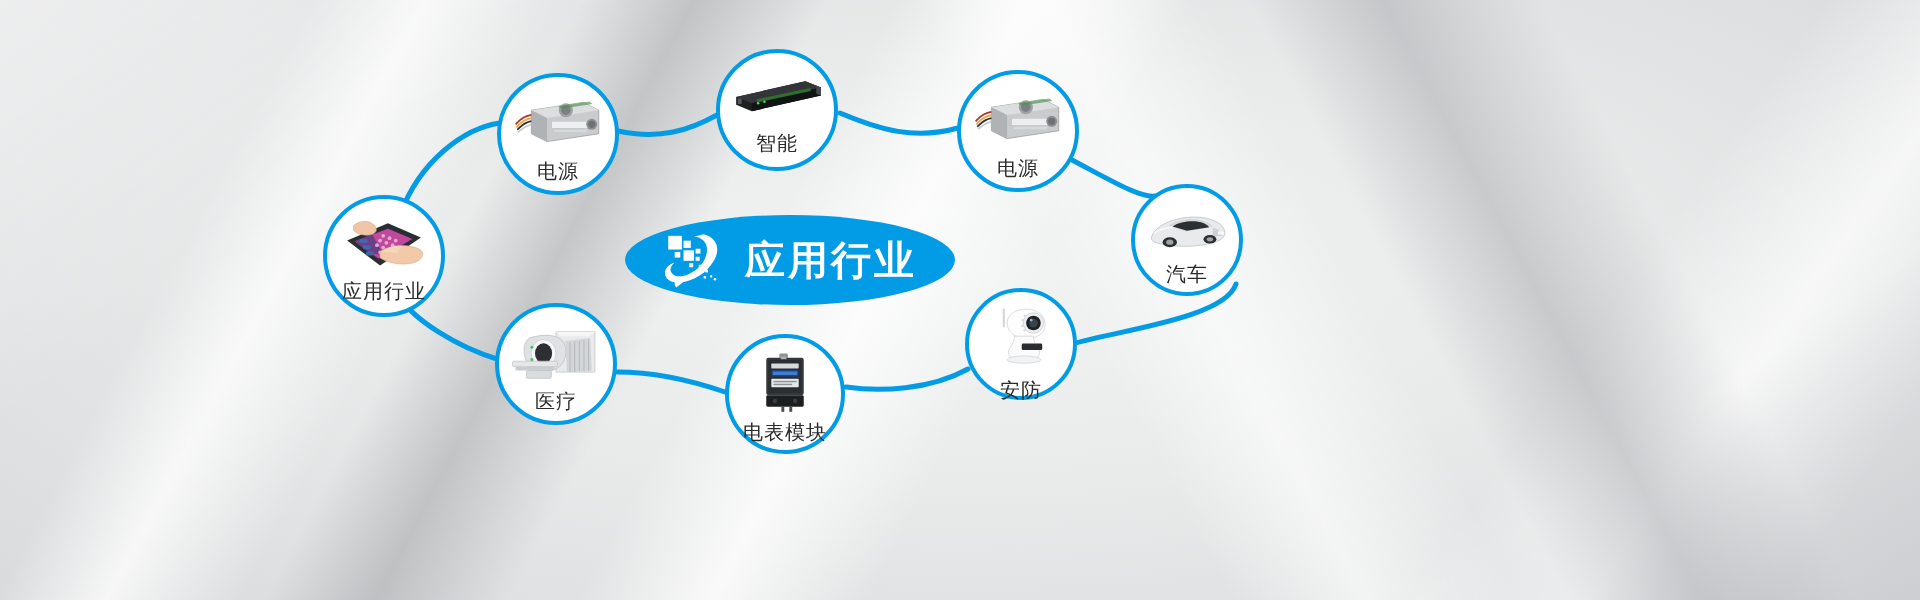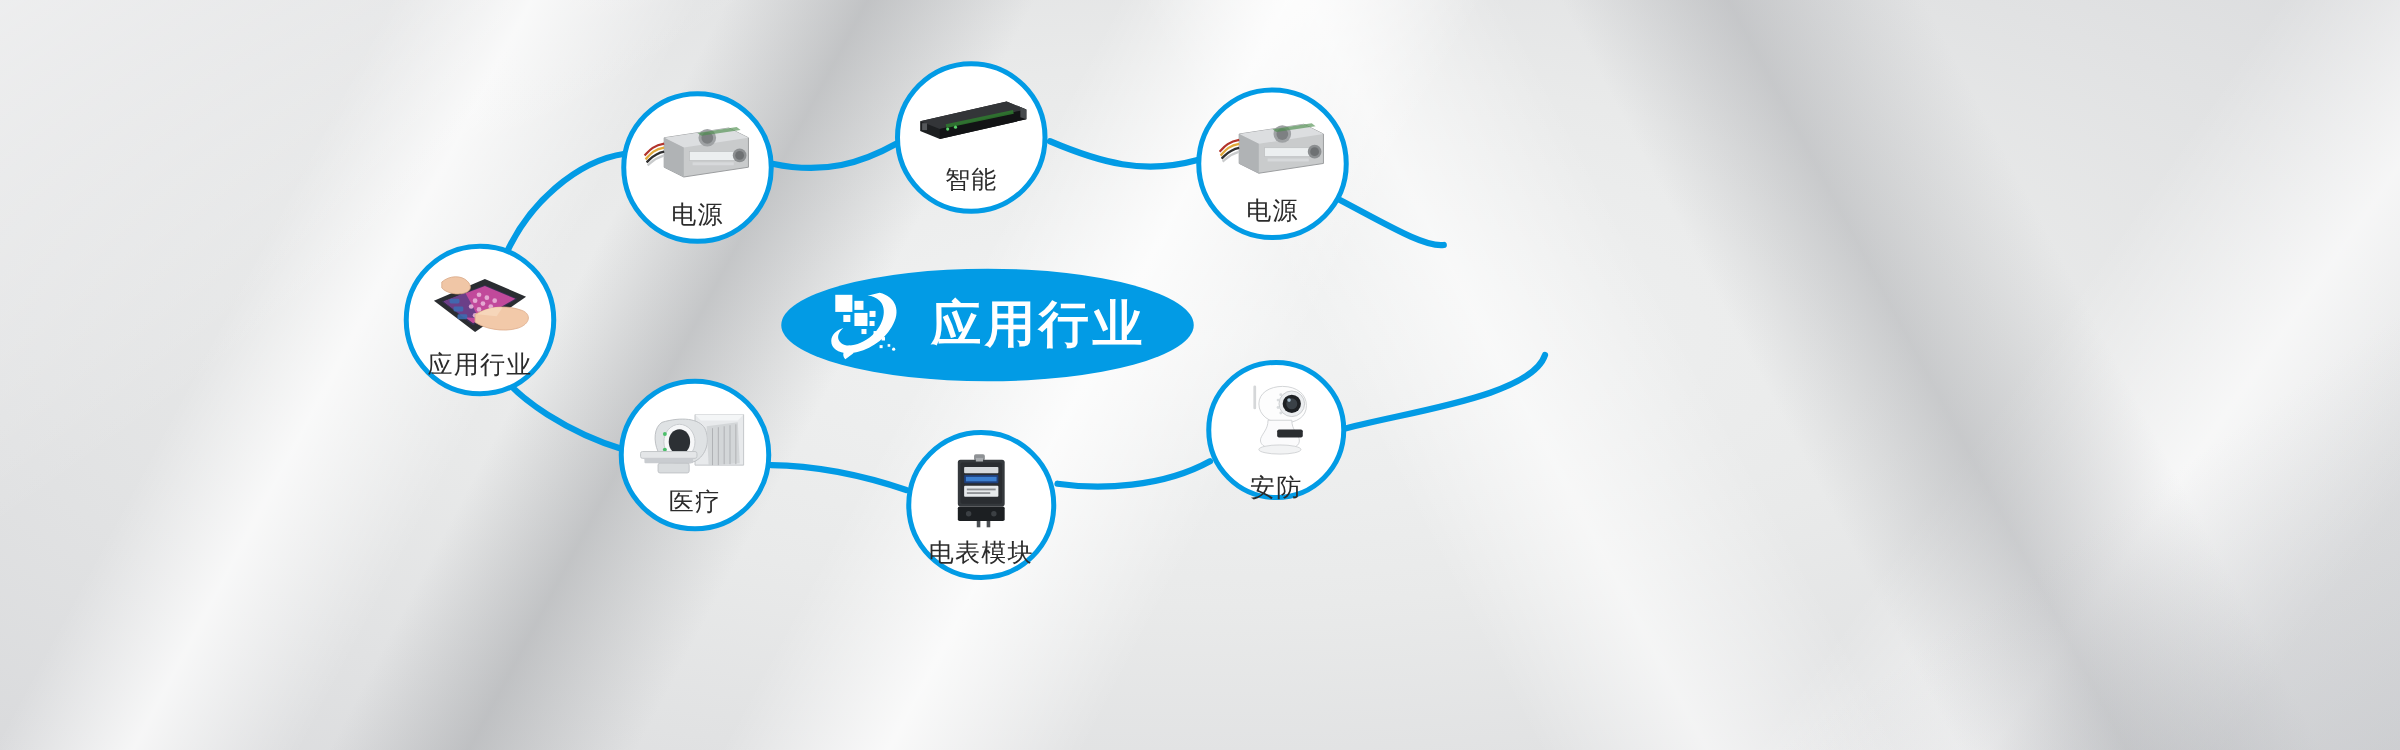--- a/index.html
+++ b/index.html
@@ -149,20 +149,37 @@
         <circle cx="103" cy="40" r="4.5" fill="#6e7173"></circle>
         <path d="M26 28 C 14 30 10 36 6 40" stroke="#b2342c" stroke-width="2.3" fill="none"></path>
         <path d="M26 32 C 14 34 11 40 7 44" stroke="#e0a93a" stroke-width="2.3" fill="none"></path>
         <path d="M26 36 C 15 38 12 44 8 47" stroke="#2f2f2f" stroke-width="2.3" fill="none"></path>
         <path d="M26 40 C 16 43 13 47 9 50" stroke="#c9cbcc" stroke-width="2.3" fill="none"></path>
       </svg>
     </div>
     <div class="label" style="margin-top:10px;">电源</div>
   </div>
 
+  <div class="node" style="--blue:#029BE5;left:1131px;top:184px;width:112px;height:112px;padding-top:18px;">
+    <div class="art" style="width:86px;height:48px;">
+      <svg viewBox="0 0 120 66" width="86" height="48">
+        <path d="M10 44 C 14 30 30 22 46 18 C 64 13 88 14 102 22 C 114 29 116 40 108 46 C 92 55 58 58 34 54 C 20 52 10 50 10 44 Z" fill="#e9eaec" stroke="#b9bbbe" stroke-width="1"></path>
+        <path d="M34 27 C 42 20 58 17 72 18 C 84 19 92 23 96 28 L 58 35 Z" fill="#d6d8da"></path>
+        <path d="M40 28 C 48 22 62 20 74 21 C 82 22 88 25 91 29 L 60 34 Z" fill="#2b2f33"></path>
+        <path d="M96 30 C 104 32 110 36 110 41 L 96 42 Z" fill="#cfd1d3"></path>
+        <ellipse cx="36" cy="50" rx="10" ry="7" fill="#2c2f32"></ellipse>
+        <ellipse cx="36" cy="50" rx="5" ry="3.6" fill="#9fa2a5"></ellipse>
+        <ellipse cx="92" cy="46" rx="9" ry="6" fill="#2c2f32"></ellipse>
+        <ellipse cx="92" cy="46" rx="4.5" ry="3" fill="#9fa2a5"></ellipse>
+        <path d="M104 34 L 112 36 L 111 40 L 103 39 Z" fill="#f7f8f8"></path>
+        <path d="M14 38 C 20 33 30 30 40 29" stroke="#ffffff" stroke-width="2" fill="none" opacity="0.9"></path>
+      </svg>
+    </div>
+    <div class="label" style="margin-top:10px;">汽车</div>
+  </div>
 
   <div class="node" style="--blue:#029BE5;left:965px;top:288px;width:112px;height:112px;padding-top:12px;">
     <div class="art" style="width:66px;height:60px;">
       <svg viewBox="0 0 90 82" width="66" height="60">
         <rect x="20" y="6" width="3" height="26" rx="1.5" fill="#d5d7d9"></rect>
         <path d="M26 26 C 26 14 38 7 52 7 C 68 7 78 16 78 28 C 78 40 68 47 52 47 C 38 47 26 39 26 26 Z" fill="#fdfdfd" stroke="#cfd1d3" stroke-width="1"></path>
         <circle cx="62" cy="26" r="14" fill="#eceef0" stroke="#c8cacd" stroke-width="1"></circle>
         <circle cx="62" cy="26" r="10" fill="#1e2124"></circle>
         <circle cx="62" cy="26" r="6" fill="#3a4147"></circle>
         <circle cx="59" cy="22" r="2" fill="#9fb6c6"></circle>
@@ -171,21 +188,21 @@
         <circle cx="47" cy="30" r="1.6" fill="#d9dcde"></circle>
         <circle cx="50" cy="36" r="1.6" fill="#d9dcde"></circle>
         <path d="M36 44 C 36 54 30 58 28 64 C 26 72 36 76 50 76 C 64 76 72 72 70 64 C 68 58 62 54 62 44 Z" fill="#fbfbfc" stroke="#cfd1d3" stroke-width="1"></path>
         <rect x="46" y="54" width="28" height="9" rx="2" fill="#2a2d30"></rect>
         <ellipse cx="49" cy="76" rx="23" ry="5" fill="#f2f3f4" stroke="#cfd1d3" stroke-width="1"></ellipse>
       </svg>
     </div>
     <div class="label" style="margin-top:16px;">安防</div>
   </div>
 
-  <div class="node" style="--blue:#029BE5;left:725px;top:344px;width:120px;height:120px;padding-top:14px;">
+  <div class="node" style="--blue:#029BE5;left:725px;top:334px;width:120px;height:120px;padding-top:14px;">
     <div class="art" style="width:56px;height:62px;">
       <svg viewBox="0 0 76 86" width="56" height="62">
         <rect x="30" y="2" width="12" height="7" rx="2" fill="#8e9194"></rect>
         <rect x="12" y="8" width="52" height="52" rx="3" fill="#34383c"></rect>
         <rect x="15" y="11" width="46" height="46" rx="2" fill="#2a2d31"></rect>
         <rect x="19" y="16" width="38" height="7" rx="1" fill="#d7dadd"></rect>
         <rect x="19" y="25" width="38" height="9" rx="1" fill="#1f3f7a"></rect>
         <rect x="21" y="27" width="34" height="5" fill="#3c7fd0"></rect>
         <rect x="19" y="37" width="38" height="12" rx="1" fill="#e6e9eb"></rect>
         <rect x="22" y="40" width="32" height="2" fill="#8d9093"></rect>

